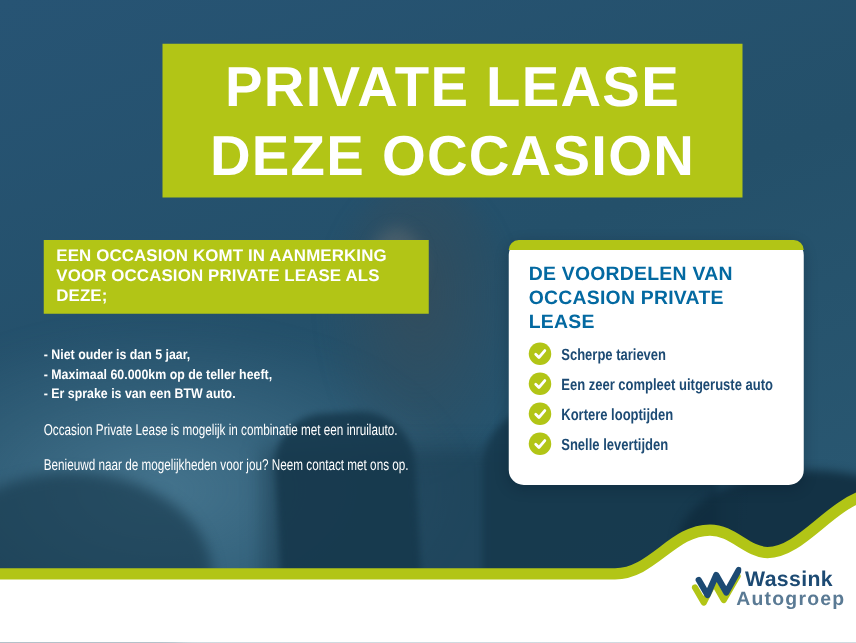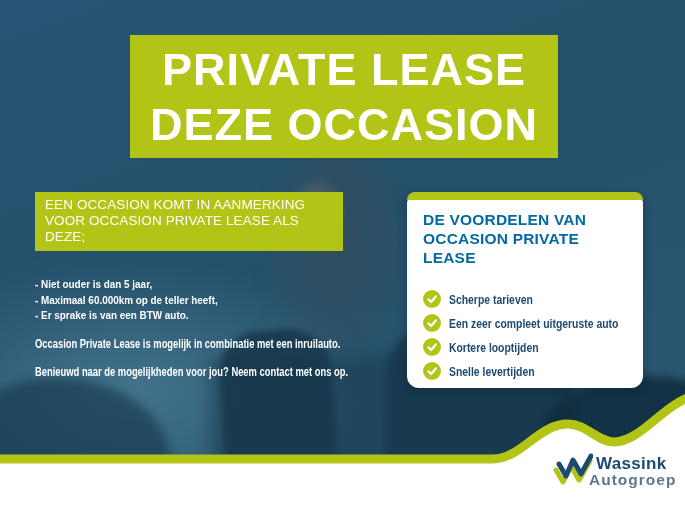--- a/index.html
+++ b/index.html
@@ -26,47 +26,47 @@
     filter:blur(3px);transform:rotate(-3deg);}
   .ph-headrest2{left:386px;top:326px;width:188px;height:165px;
     background:rgba(21,55,75,.8);border-radius:48px 48px 12px 12px;filter:blur(3px);}
   .ph-wheel{left:542px;top:376px;width:210px;height:120px;
     background:rgba(15,44,61,.85);border-radius:50% 50% 0 0;filter:blur(4px);}
   .ph-steer{left:-55px;top:378px;width:225px;height:165px;border-radius:50%;
     background:rgba(26,60,80,.7);filter:blur(5px);}
 
   
   .banner{
-    position:absolute;left:130px;top:35px;width:428px;height:123px;z-index:2;
+    position:absolute;left:130px;top:35px;width:464px;height:123px;z-index:2;
     background:#b2c516;display:flex;flex-direction:column;align-items:center;justify-content:center;
   }
   .banner .line{
     color:#ffffff;font-weight:bold;font-size:45px;line-height:55px;letter-spacing:1px;white-space:nowrap;
   }
 
   
   .intro{position:absolute;left:35px;top:192px;width:360px;z-index:2;color:#ffffff;}
   .intro-heading{
     background:#b2c516;width:308px;box-sizing:border-box;padding:5px 10px 6px 10px;
-    font-weight:normal;font-size:13.5px;line-height:16px;color:#ffffff;letter-spacing:.1px;
+    font-weight:bold;font-size:13.5px;line-height:16px;color:#ffffff;letter-spacing:.1px;
   }
   .bullets{margin-top:26px;font-weight:bold;font-size:11px;line-height:15.5px;}
   .xs90{display:inline-block;transform:scaleX(.9);transform-origin:0 50%;white-space:nowrap;}
   .xs75{display:inline-block;transform:scaleX(.75);transform-origin:0 50%;white-space:nowrap;}
-  .para{margin-top:13px;font-weight:bold;font-size:12.5px;line-height:15px;}
+  .para{margin-top:13px;font-weight:normal;font-size:12.5px;line-height:15px;}
 
   
   .card{
     position:absolute;left:407px;top:192px;width:236px;height:196px;z-index:2;
     background:#ffffff;border-radius:12px;box-shadow:0 3px 10px rgba(0,20,35,.25);
   }
   .card-top{height:8px;background:#b2c516;border-radius:12px 12px 0 0;}
   .card-body{padding:10px 14px 0 16px;}
   .card-title{color:#0369a1;font-weight:bold;font-size:15.5px;line-height:19px;letter-spacing:.2px;}
-  .benefit-list{margin-top:23px;display:flex;flex-direction:column;gap:6px;}
+  .benefit-list{margin-top:7px;display:flex;flex-direction:column;gap:6px;}
   .benefit{display:flex;align-items:flex-start;gap:8px;min-height:18px;}
   .check-circle{
     flex:0 0 18px;width:18px;height:18px;border-radius:50%;background:#b2c516;
     display:flex;align-items:center;justify-content:center;margin-top:0;
   }
   .benefit-label{
     color:#1c4a73;font-weight:bold;font-size:13px;line-height:15px;
     display:inline-block;transform:scaleX(.8);transform-origin:0 0;white-space:nowrap;margin-top:2px;
   }
   .benefit-label.wrap{white-space:normal;width:232px;}

